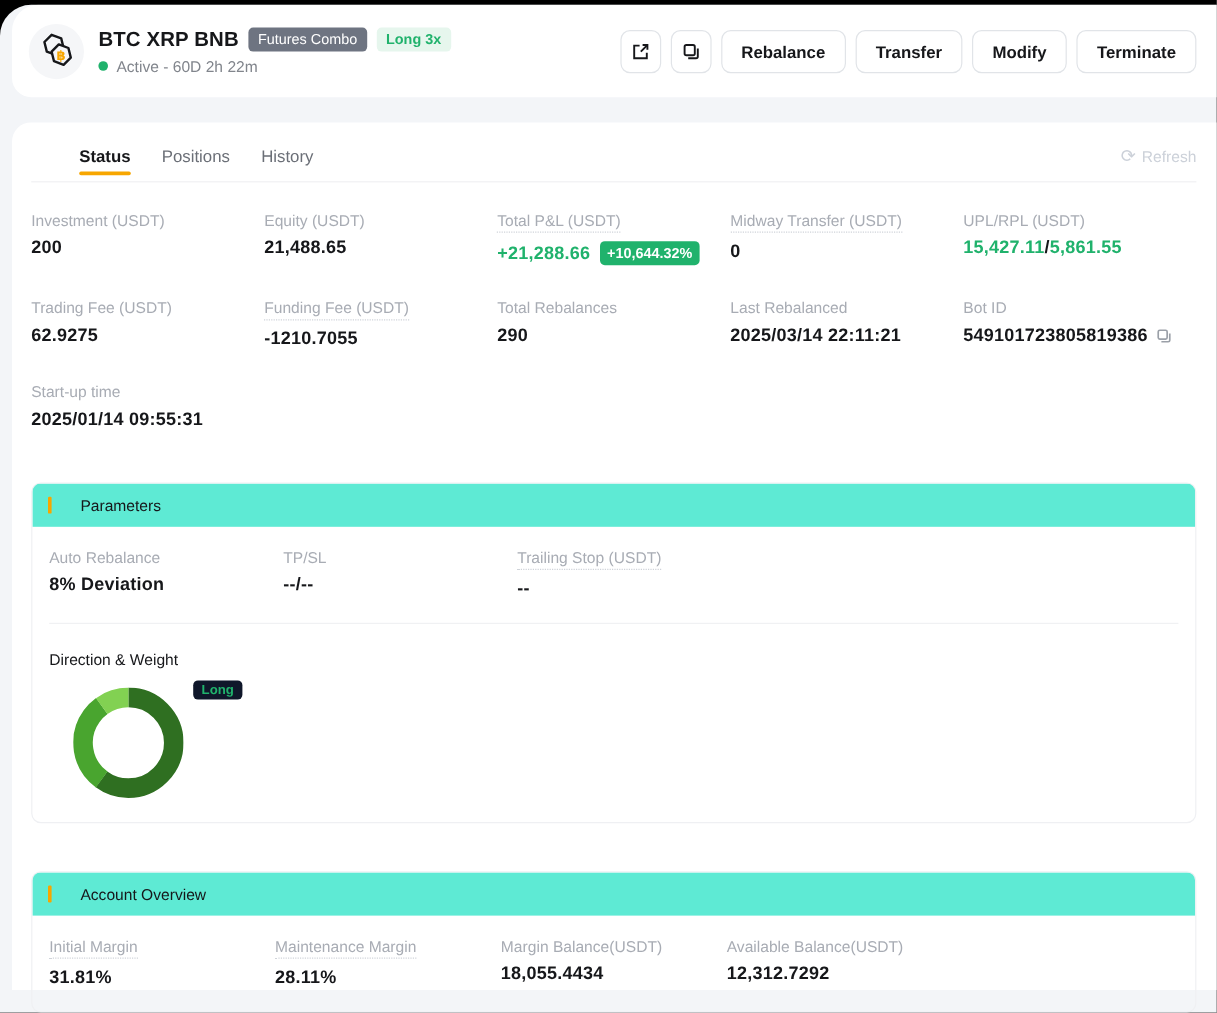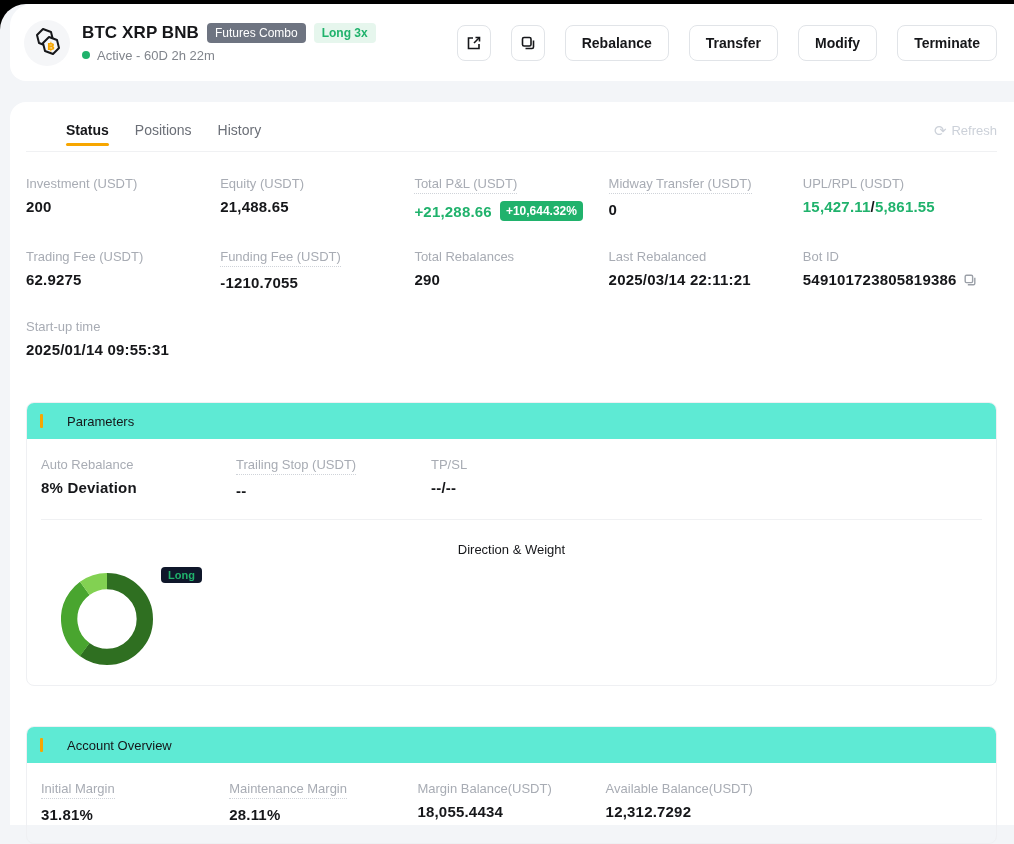--- a/index.html
+++ b/index.html
@@ -14,21 +14,21 @@
   .header-left { display:flex; align-items:center; gap:12px; }
   .bot-logo { width:46px; height:46px; border-radius:50%; background:#f5f6f8;
     display:flex; align-items:center; justify-content:center; }
   .title-block { display:flex; flex-direction:column; gap:5px; }
   .title-row { display:flex; align-items:center; gap:8px; }
   .bot-title { font-size:17px; font-weight:700; color:#16171a; letter-spacing:.1px; }
   .badge-gray { background:#6e7481; color:#fff; font-size:12px; padding:3px 8px; border-radius:4px; }
   .badge-green { background:#e6f6ed; color:#20b26c; font-size:12px; font-weight:700; padding:3px 8px; border-radius:4px; }
   .status-row { display:flex; align-items:center; gap:7px; font-size:13px; color:#81858c; }
   .status-dot { width:8px; height:8px; border-radius:50%; background:#20b26c; }
-  .header-actions { display:flex; align-items:center; gap:20px; }
+  .header-actions { display:flex; align-items:center; gap:8px; }
   .btn { background:#fff; border:1px solid #e1e4e8; border-radius:8px; height:36px;
     display:flex; align-items:center; justify-content:center; cursor:pointer;
     font-size:14px; font-weight:700; color:#16171a; font-family:"Liberation Sans", sans-serif; }
   .btn.icon-btn { width:34px; padding:0; }
   .btn.text-btn { padding:0 16px; }
 
   
   .main-card { background:#fff; margin-left:10px; margin-top:21px; border-top-left-radius:16px;
     height:723px; padding:0 17px 30px 16px; }
   .tabs-row { display:flex; align-items:flex-start; justify-content:space-between;
@@ -59,21 +59,21 @@
   
   .section { border:1px solid #eff0f3; border-radius:8px; margin-top:44px; overflow:hidden; }
   .section-header { background:#5eead4; height:36px; display:flex; align-items:center;
     padding-left:13px; gap:24px; }
   .accent-bar { width:3px; height:14px; background:#f7a600; border-radius:1px; }
   .section-title { font-size:13px; color:#16171a; }
   .section-body { padding:18px 14px 20px 14px; }
   .params-grid { display:grid; grid-template-columns:195px 195px auto; }
   .inner-divider { border-top:1px solid #f0f1f3; margin:0 14px; }
   .dw-block { padding:22px 14px 20px 14px; }
-  .dw-title { font-size:13px; color:#16171a;text-align:center; }
+  .dw-title { font-size:13px; color:#16171a; }
   .dw-content { display:flex; align-items:flex-start; margin-top:16px; }
   .donut-wrap { margin-left:20px; width:92px; height:92px; }
   .legend { margin-left:8px; margin-top:-8px; }
   .legend-side-badge { display:inline-block; background:#0f172a; color:#20b26c;
     font-size:11px; font-weight:700; padding:2px 7px; border-radius:4px; margin-bottom:6px; }
   .legend-row { display:flex; align-items:center; margin-top:7px; width:158px; }
   .legend-dot { width:7px; height:7px; border-radius:50%; margin-right:9px; flex:none; }
   .legend-sym { font-size:12px; color:#16171a; font-weight:500; flex:1; }
   .legend-pct { font-size:12px; color:#16171a; }
 
@@ -205,26 +205,26 @@
       <div class="section-header">
         <span class="accent-bar"></span>
         <span class="section-title">Parameters</span>
       </div>
       <div class="section-body params-grid">
         <div>
           <div class="stat-label">Auto Rebalance</div>
           <div class="stat-value">8% Deviation</div>
         </div>
         <div>
+          <div class="stat-label">TP/SL</div>
+          <div class="stat-value">--/--</div>
+        </div>
+        <div>
           <div class="stat-label dotted">Trailing Stop (USDT)</div>
           <div class="stat-value">--</div>
-        </div>
-        <div>
-          <div class="stat-label">TP/SL</div>
-          <div class="stat-value">--/--</div>
         </div>
       </div>
       <div class="inner-divider"></div>
       <div class="dw-block">
         <div class="dw-title">Direction &amp; Weight</div>
         <div class="dw-content">
           <div class="donut-wrap">
             <svg width="92" height="92" viewBox="0 0 90 90">
                 <circle cx="45" cy="45" r="37" fill="none" stroke="#2f6f21" stroke-width="16" stroke-dasharray="139.48671381938684 232.4778563656447" transform="rotate(-90 45 45)"></circle>
                 <circle cx="45" cy="45" r="37" fill="none" stroke="#49a52f" stroke-width="16" stroke-dasharray="69.74335690969342 232.4778563656447" transform="rotate(126 45 45)"></circle>

